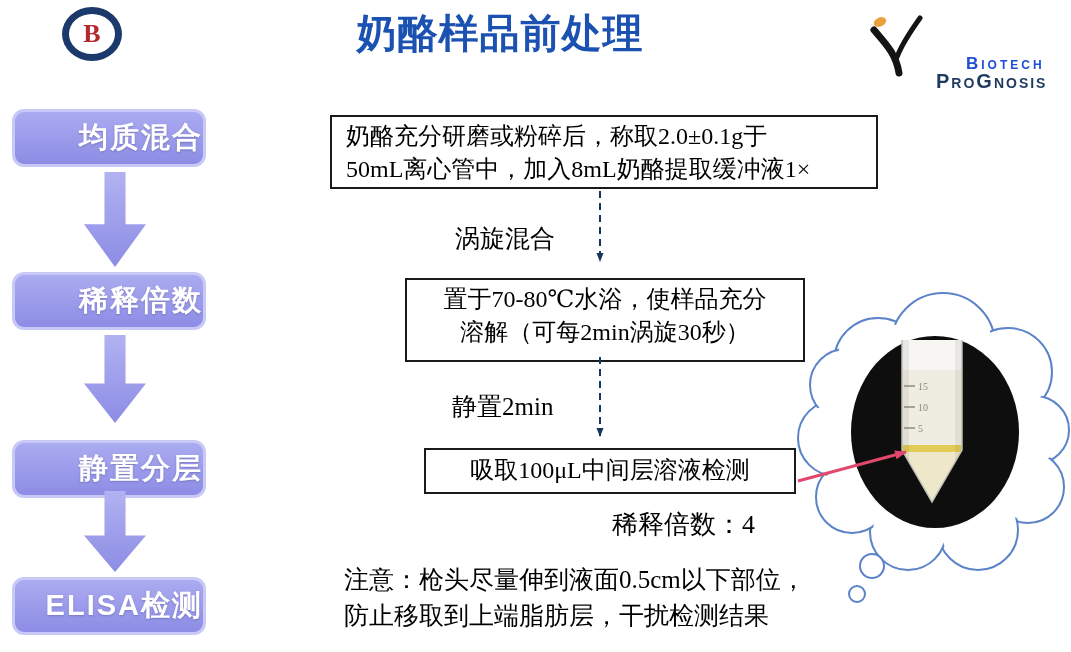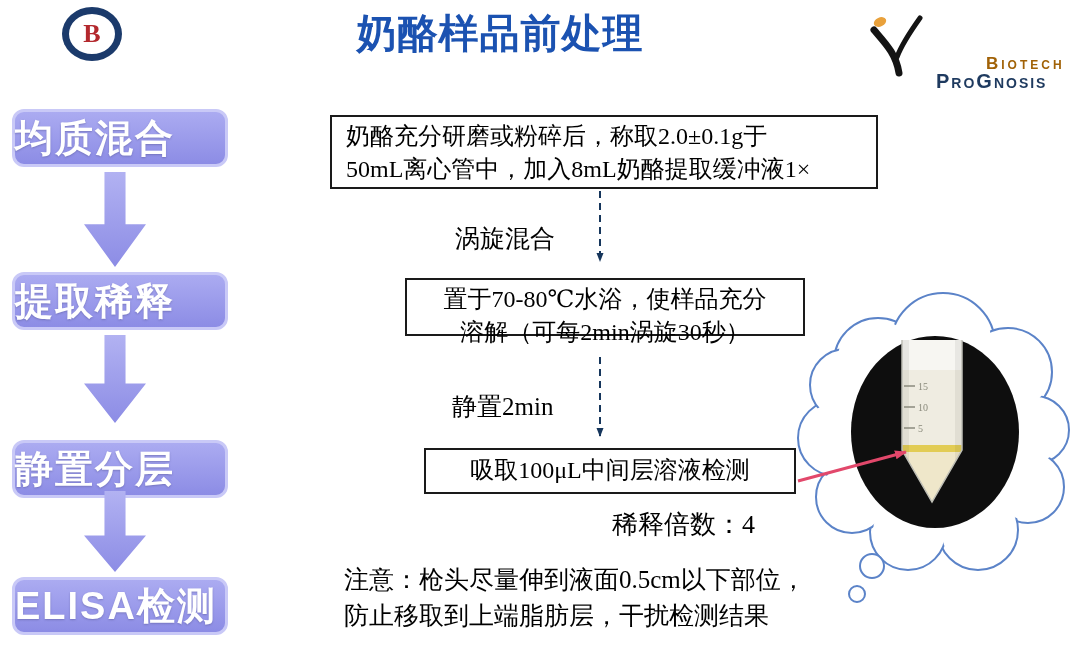--- a/index.html
+++ b/index.html
@@ -23,44 +23,44 @@
     font-size:40px;color:#1B52B1;letter-spacing:1px;
   }
   .brand{position:absolute;left:866px;top:8px;width:202px;height:78px;}
   .brand-icon{position:absolute;left:0;top:2px;}
   .brand-name{
     position:absolute;left:70px;top:18px;font-family:"Liberation Sans","DejaVu Sans",sans-serif;
     font-variant:small-caps;font-weight:bold;font-size:20px;letter-spacing:2px;color:#1E3A5F;margin-top:44px;
   }
   .brand-sub{
     position:absolute;left:100px;top:46px;font-family:"Liberation Sans","DejaVu Sans",sans-serif;
-    font-variant:small-caps;font-weight:bold;font-size:17px;letter-spacing:3px;color:#a16207;margin-left:20px;
+    font-variant:small-caps;font-weight:bold;font-size:17px;letter-spacing:3px;color:#1d4ed8;
   }
   
   .step-box{
-    position:absolute;left:12px;width:216px;height:58px;box-sizing:border-box;
+    position:absolute;left:12px;width:194px;height:58px;box-sizing:border-box;
     border:3px solid #C9C9F7;border-radius:12px;
     background:linear-gradient(180deg,#ABABF1 0%,#8C8CE5 100%);
-    display:flex;align-items:center;justify-content:flex-start;
-    color:#fff;font-weight:bold;font-size:38px;letter-spacing:2px;
+    display:flex;align-items:center;justify-content:flex-end;
+    color:#fff;font-weight:bold;font-size:29px;letter-spacing:2px;
     font-family:"Liberation Sans","DejaVu Sans",sans-serif;
     text-shadow:0 1px 2px rgba(80,80,140,0.45);
   }
   .step-arrow{
     position:absolute;left:84px;width:62px;
     background:linear-gradient(180deg,#B2B2F2 0%,#8C8CE5 100%);
     clip-path:polygon(33% 0,67% 0,67% 55%,100% 55%,50% 100%,0 55%,33% 55%);
   }
   
   .pbox{
     position:absolute;border:2px solid #1a1a1a;background:#fff;box-sizing:border-box;
     font-size:24px;line-height:1.38;white-space:pre-line;
   }
   .pbox1{left:330px;top:115px;width:548px;height:74px;padding:3px 14px;text-align:left;}
-  .pbox2{left:405px;top:278px;width:400px;height:58px;padding:3px 8px;text-align:center;}
+  .pbox2{left:405px;top:278px;width:400px;height:84px;padding:3px 8px;text-align:center;}
   .pbox3{left:424px;top:448px;width:372px;height:46px;display:flex;align-items:center;justify-content:center;white-space:nowrap;font-family:Liberation Serif, serif;}
   .arrow-label{position:absolute;font-size:25px;color:#000;}
   .label-vortex{left:455px;top:222px;text-align:center;}
   .label-rest{left:452px;top:390px;}
   .dilution{position:absolute;left:612px;top:507px;font-size:26px;}
   .note{
     position:absolute;left:344px;top:562px;width:486px;font-size:25px;line-height:1.42;
     white-space:pre-line;
   }
   .overlay{position:absolute;left:0;top:0;pointer-events:none;}
@@ -87,21 +87,21 @@
     <div class="brand-name">ProGnosis</div>
     <div class="brand-sub">Biotech</div>
   </div>
 
   <div class="step-box" style="top:109px;">
     <span>均质混合</span>
   </div>
   <div class="step-arrow" style="top:172px;height:95px;"></div>
 
   <div class="step-box" style="top:272px;">
-    <span>提取稀释</span>
+    <span>稀释倍数</span>
   </div>
   <div class="step-arrow" style="top:335px;height:88px;"></div>
 
   <div class="step-box" style="top:440px;">
     <span>静置分层</span>
   </div>
   <div class="step-arrow" style="top:491px;height:81px;"></div>
 
   <div class="step-box" style="top:577px;">
     <span>ELISA检测</span>

